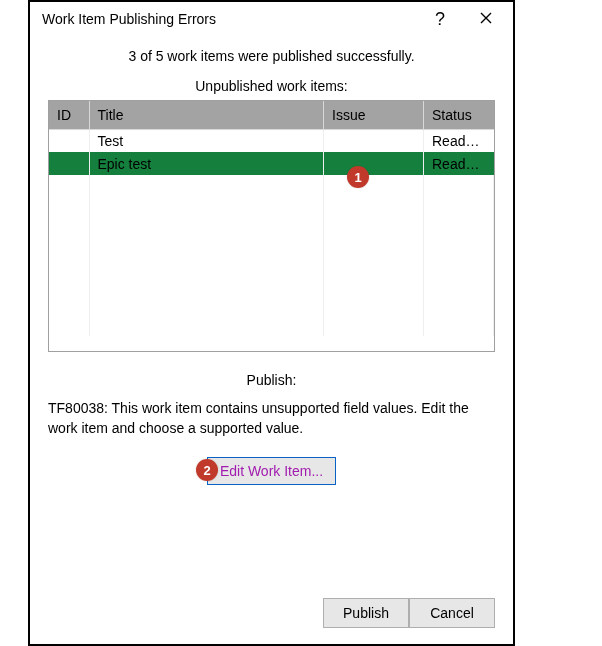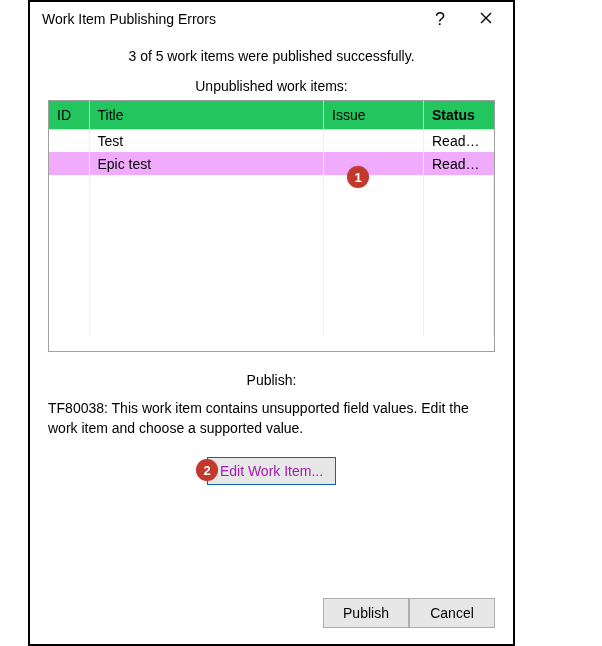--- a/index.html
+++ b/index.html
@@ -65,37 +65,37 @@
     border-collapse: collapse;
     width: 100%;
     table-layout: fixed;
   }
   th {
     text-align: left;
     font-weight: 400;
     padding: 5px 8px;
     border-right: 1px solid #d8d8d8;
     border-bottom: 1px solid #d8d8d8;
-    background: #22c55e;
+    background: #a3a3a3;
     font-size: 14px;
     height: 28px;
   }
-  th:last-child { border-right: none; font-weight: bold; }
+  th:last-child { border-right: none; }
   td {
     padding: 3px 8px;
     border-right: 1px solid #eee;
     height: 23px;
     font-size: 14px;
     white-space: nowrap;
     overflow: hidden;
     text-overflow: ellipsis;
     position: relative;
   }
   td:last-child { border-right: none; }
-  tr.selected td { background: #f0abfc; }
+  tr.selected td { background: #15803d; }
   .col-id { width: 40px; }
   .col-title { width: auto; }
   .col-issue { width: 100px; }
   .col-status { width: 70px; }
   
   tr.filler td { border-right: 1px solid #eee; }
   
   .details-label { margin-top: 20px; margin-bottom: 10px; }
   .details-text { line-height: 1.45; margin-bottom: 18px; }
   .edit-btn {

